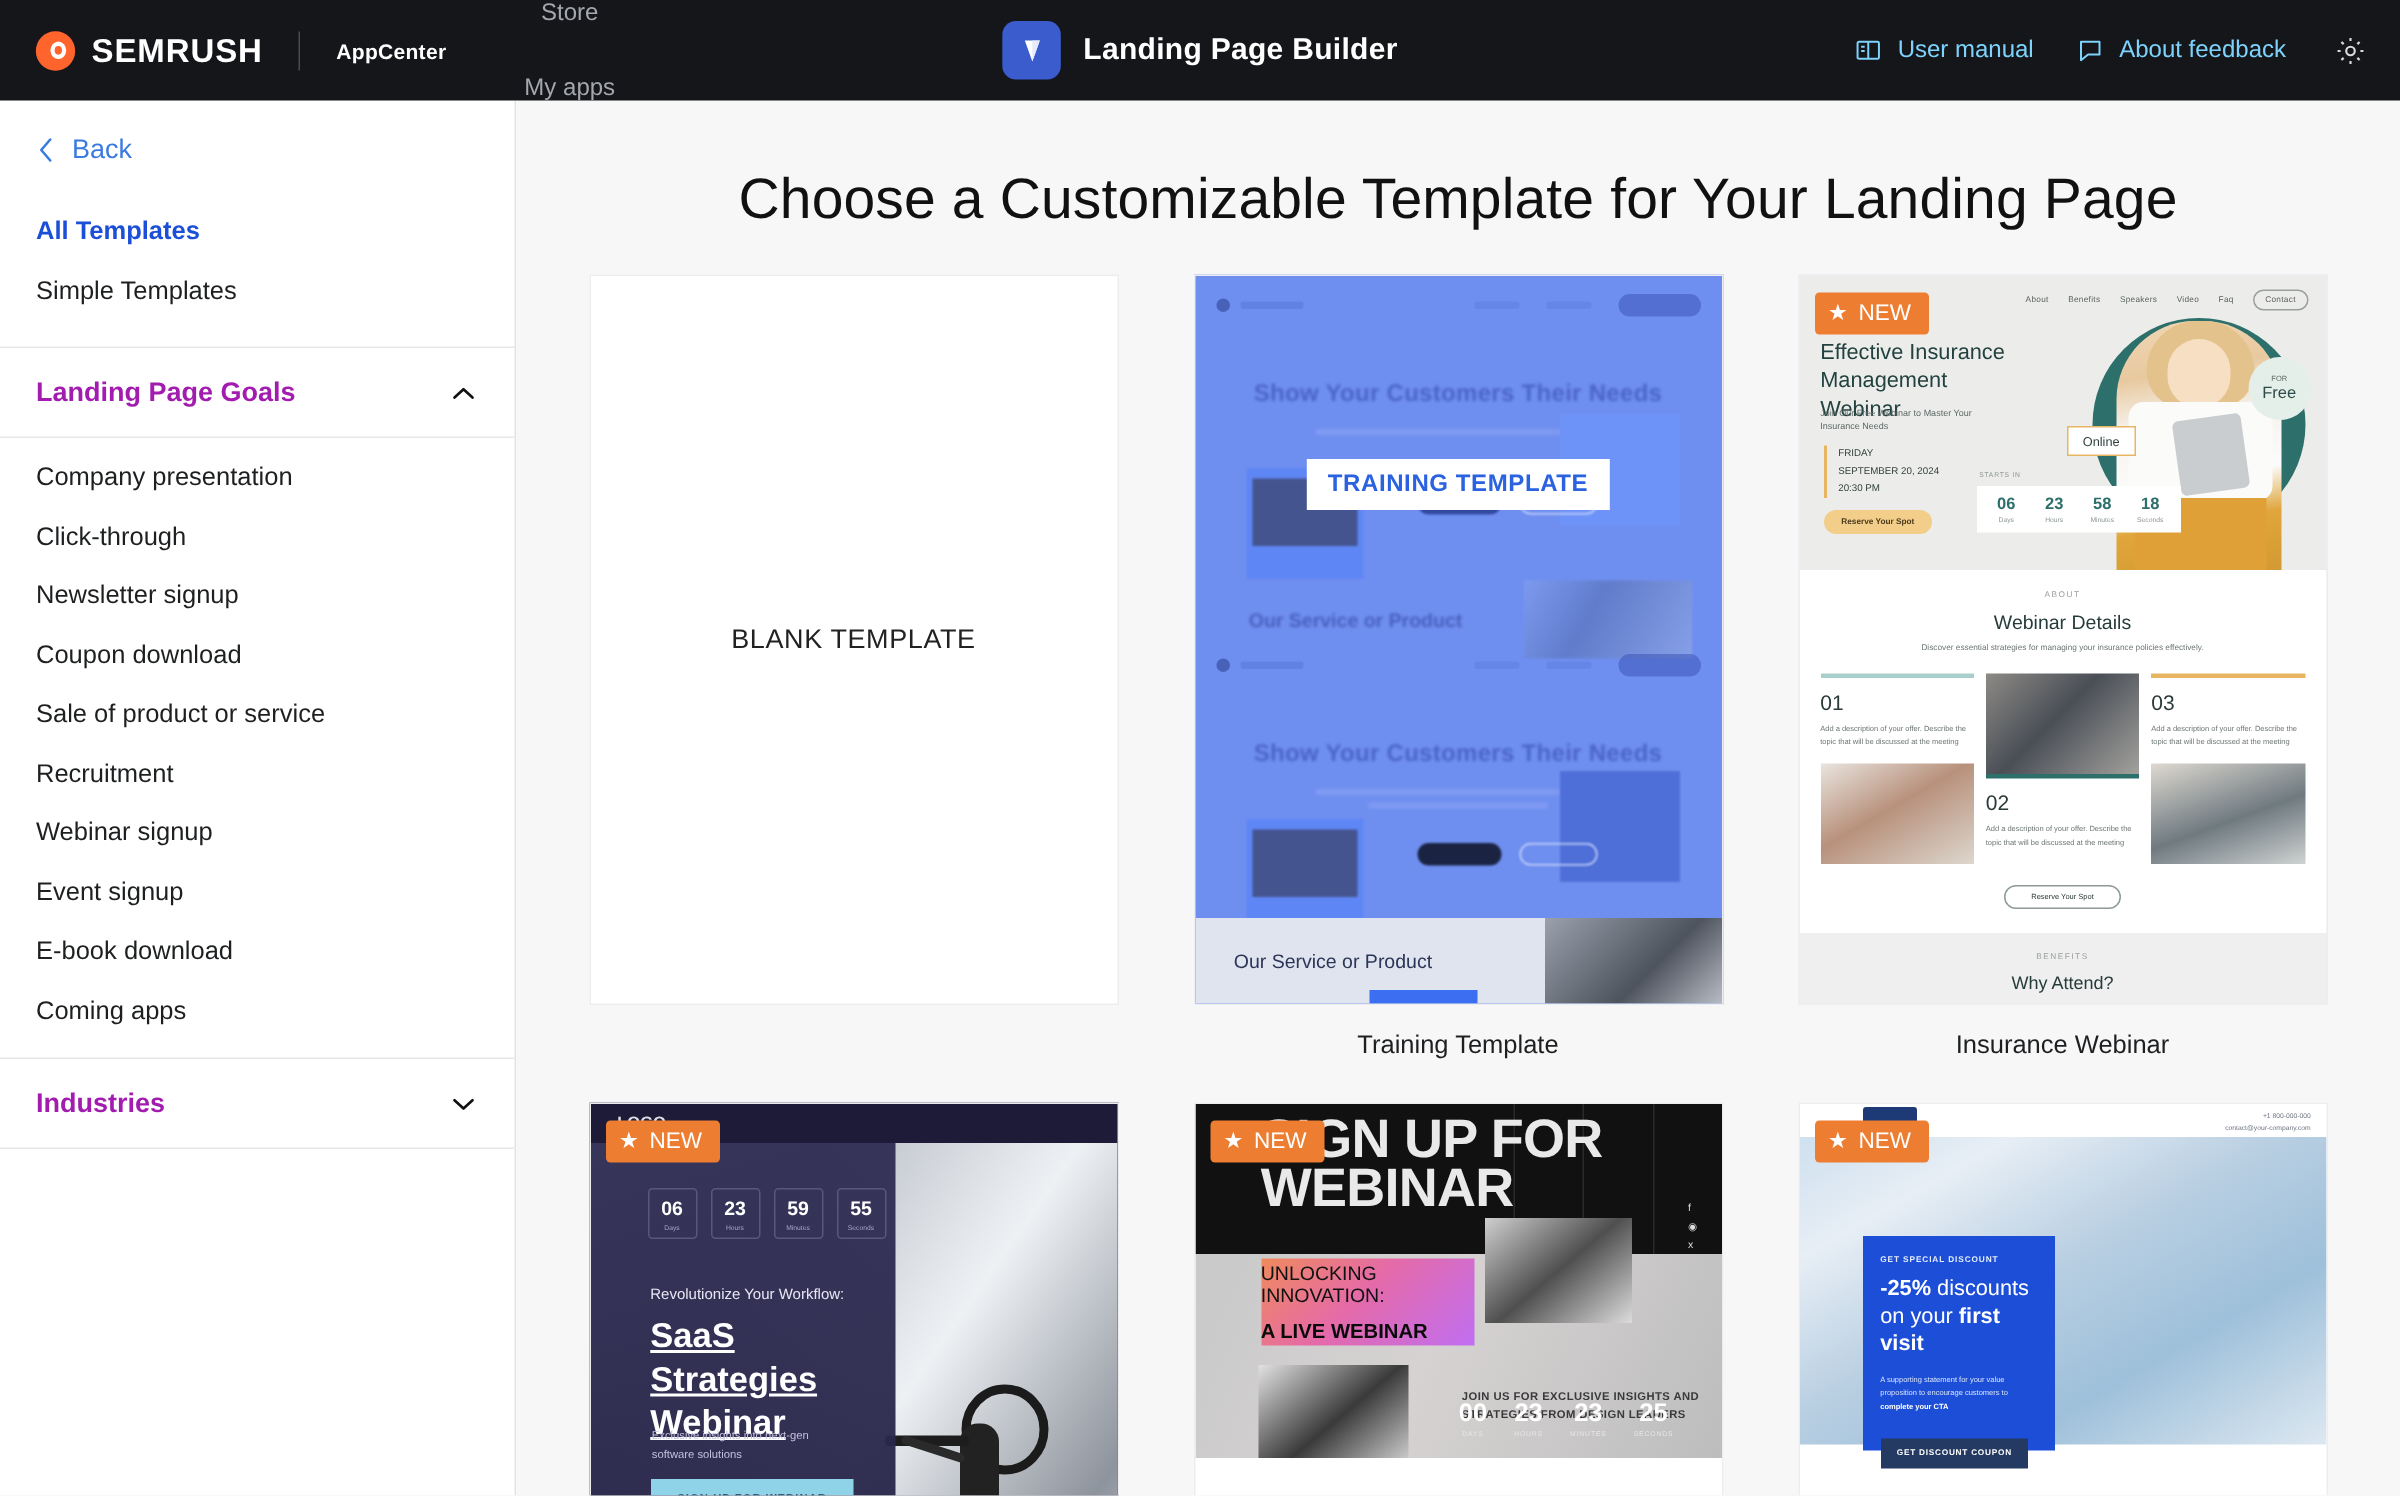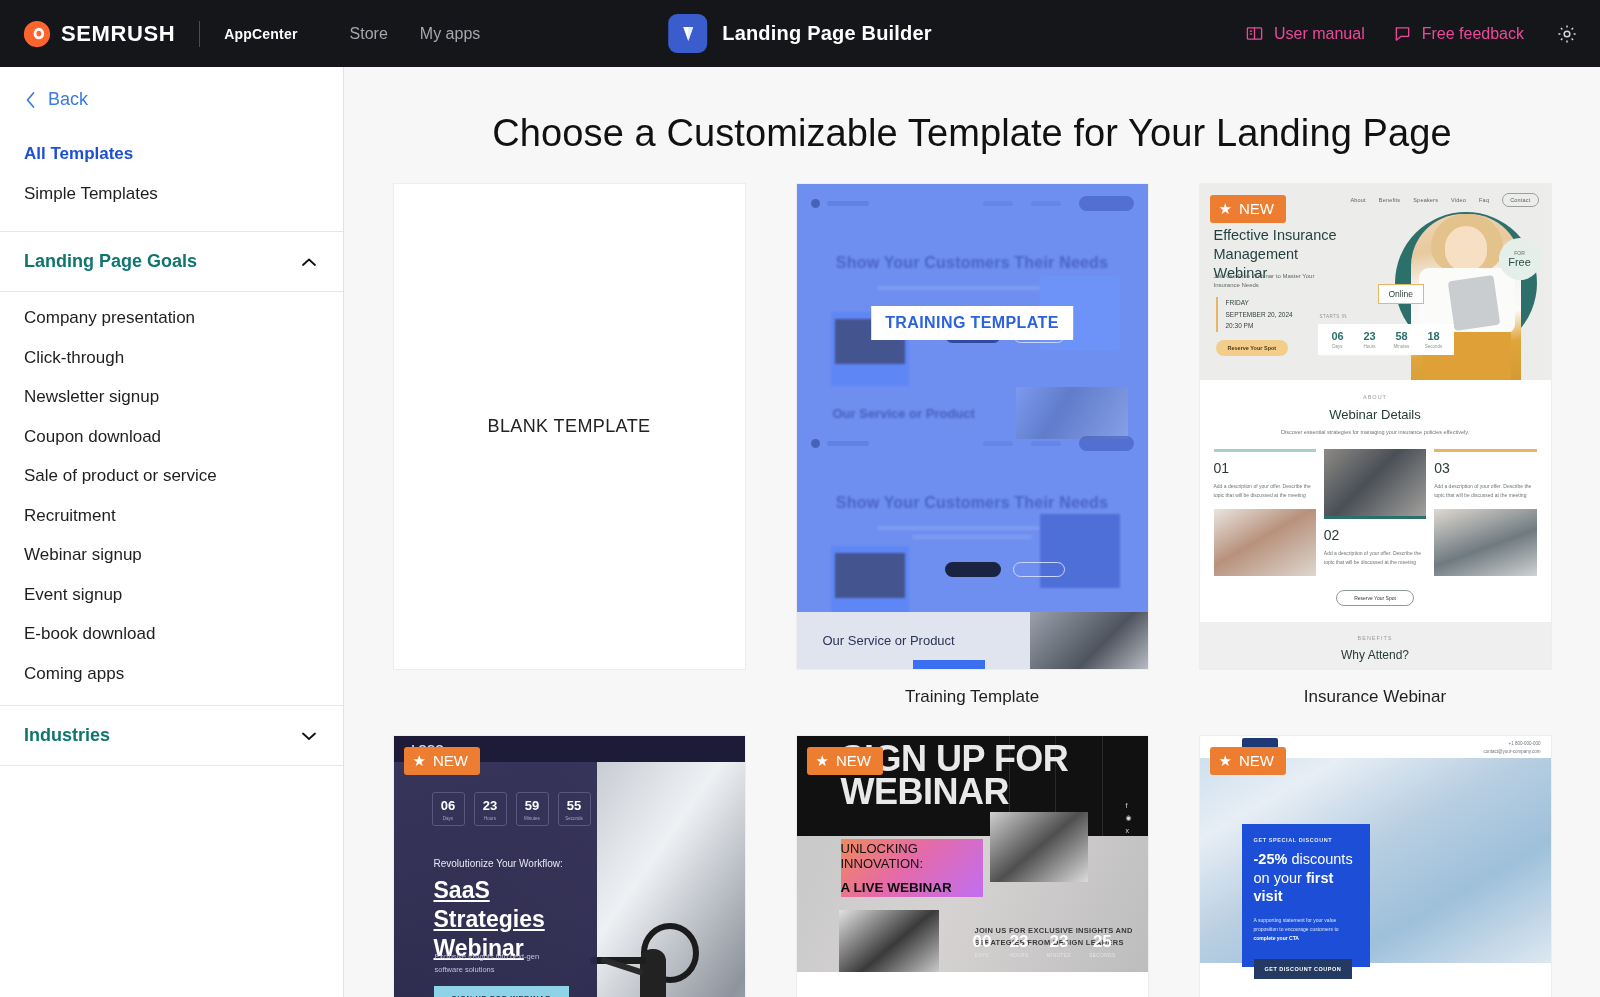--- a/index.html
+++ b/index.html
@@ -21,41 +21,41 @@
     z-index: 30;
   }
   .brand { display: flex; align-items: center; padding-left: 22px; gap: 10px; }
   .semrush-logo { display: flex; align-items: center; gap: 9px; }
   .semrush-mark { width: 30px; height: 30px; display: block; }
   .semrush-word {
     color: #fff; font-size: 22px; font-weight: bold; letter-spacing: 0.6px;
   }
   .brand-divider { width: 1px; height: 26px; background: #4a4c52; margin: 0 14px; }
   .appcenter { color: #fff; font-size: 14px; font-weight: bold; letter-spacing: .2px; }
-  .topnav { display: flex; align-items: center; gap: 32px; margin-left: 52px; }
+  .topnav { display: flex; align-items: center; gap: 32px; margin-left: 52px; flex-direction: column; }
   .topnav a {
     color: #A4A7AE; font-size: 16px; text-decoration: none; cursor: pointer;
   }
 
   .app-title-wrap {
     position: absolute; left: 50%; transform: translateX(-50%);
     display: flex; align-items: center; gap: 15px;
   }
   .app-icon {
     width: 39px; height: 39px; border-radius: 9px; background: #3A5CCC;
     display: flex; align-items: center; justify-content: center;
   }
   .app-title { color: #fff; font-size: 20px; font-weight: bold; letter-spacing: .2px; }
 
   .topbar-right {
     margin-left: auto; display: flex; align-items: center; gap: 28px;
     padding-right: 22px;
   }
   .tb-item {
-    display: flex; align-items: center; gap: 10px; color: #ec4899;
+    display: flex; align-items: center; gap: 10px; color: #7dd3fc;
     font-size: 16px; cursor: pointer;
   }
   .gear-btn { display: flex; align-items: center; cursor: pointer; color: #D8D9DC; padding-left: 4px;}
 
   
   .body-wrap { display: flex; height: 930px; justify-content: space-between; }
 
   
   .sidebar {
     width: 344px; flex: 0 0 344px; background: #fff;
@@ -71,21 +71,21 @@
   .side-link {
     display: block; padding: 7px 24px; font-size: 17px; color: #1d1f20;
     cursor: pointer; line-height: 1.5;
   }
   .side-link.active { color: #1c4fd8; font-weight: bold; }
   .side-sep { height: 1px; background: #E6E7EA; width: 100%; }
   .side-group-head {
     display: flex; align-items: center; justify-content: space-between;
     padding: 19px 26px 19px 24px; cursor: pointer;
   }
-  .side-group-title { font-size: 18px; font-weight: bold; color: #0f766e; }
+  .side-group-title { font-size: 18px; font-weight: bold; color: #a21caf; }
   .side-items { padding: 6px 0 12px 0; }
   .chev { display: block; }
 
   
   .main {
     flex: 1; background: #F7F7F8; overflow: hidden; position: relative;
   }
   .page-title {
     text-align: center; font-size: 38px; font-weight: normal;
     color: #111; padding: 45px 0 28px; letter-spacing: .1px;
@@ -444,21 +444,21 @@
         <line x1="10" y1="4" x2="10" y2="16"></line>
         <line x1="5" y1="7.5" x2="7.5" y2="7.5"></line>
         <line x1="5" y1="10.5" x2="7.5" y2="10.5"></line>
       </svg>
       <span>User manual</span>
     </div>
     <div class="tb-item">
       <svg width="19" height="19" viewBox="0 0 20 20" fill="none" stroke="currentColor" stroke-width="1.4">
         <path d="M3.5 4h13v9h-8l-5 4V4z" stroke-linejoin="round"></path>
       </svg>
-      <span>Free feedback</span>
+      <span>About feedback</span>
     </div>
     <div class="gear-btn">
       <svg width="22" height="22" viewBox="0 0 24 24" fill="none" stroke="currentColor" stroke-width="1.6">
         <circle cx="12" cy="12" r="3.1"></circle>
         <path d="M12 2.6v2.2M12 19.2v2.2M21.4 12h-2.2M4.8 12H2.6M18.6 5.4l-1.6 1.6M7 17l-1.6 1.6M18.6 18.6 17 17M7 7 5.4 5.4"></path>
       </svg>
     </div>
   </div>
 </div>
 

